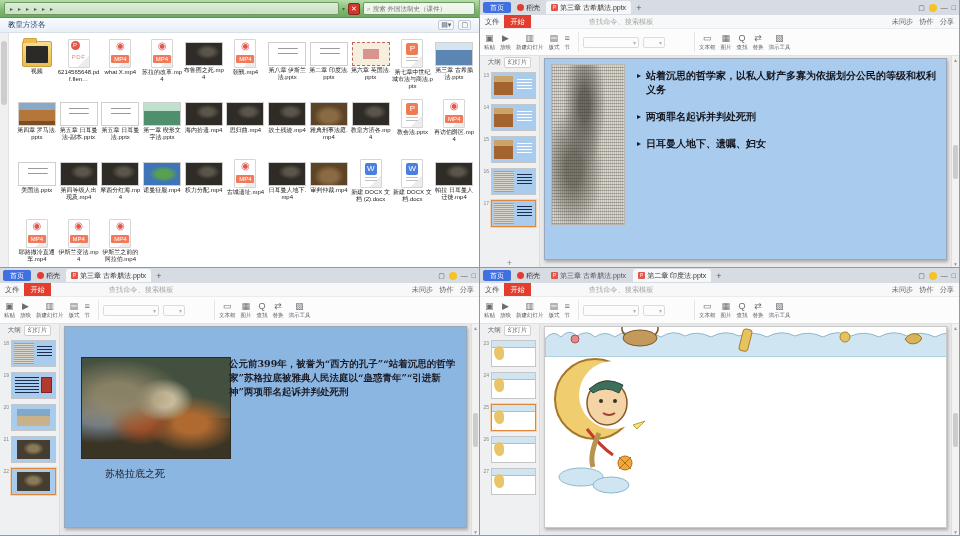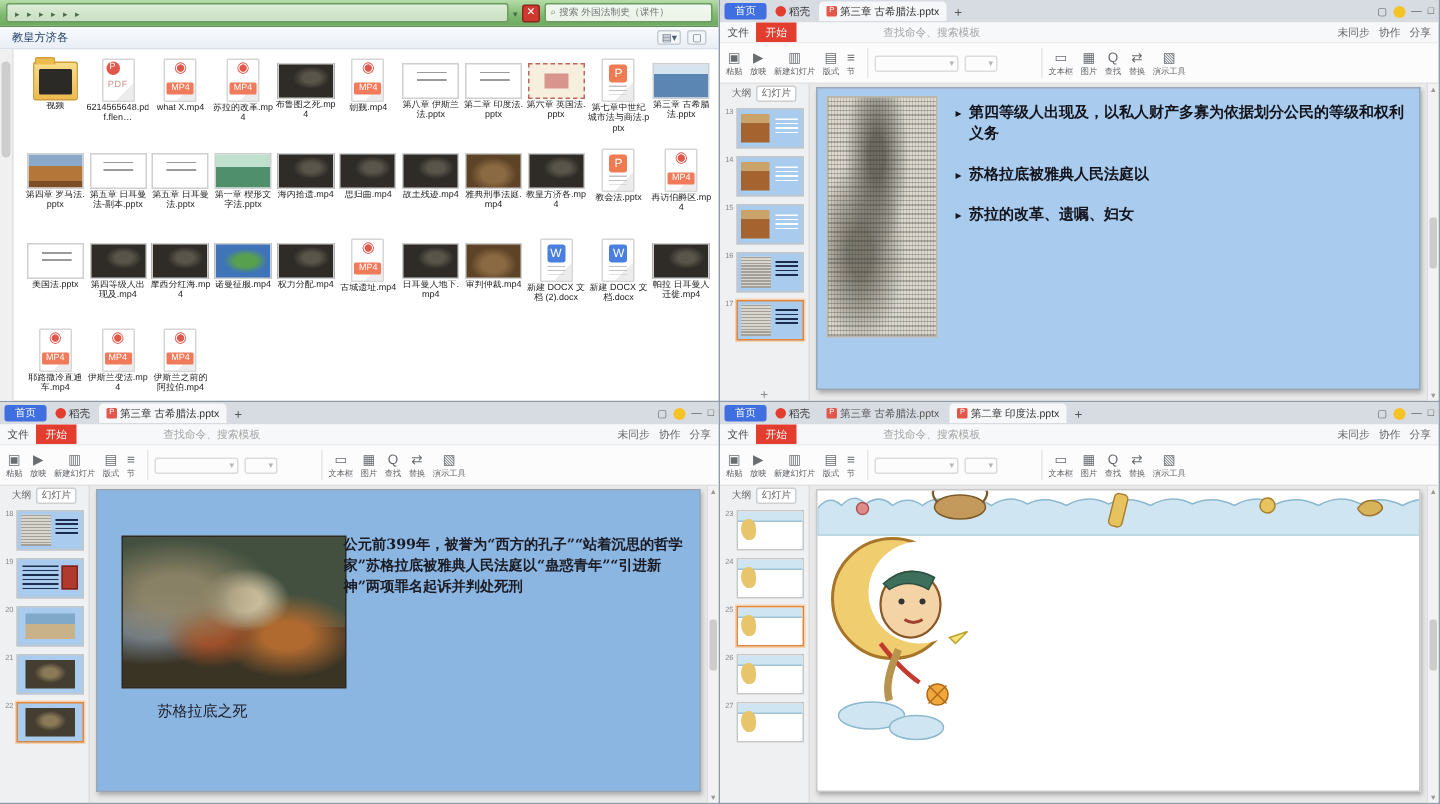--- a/index.html
+++ b/index.html
@@ -459,29 +459,29 @@
         <div class="addslide">+</div>
       </div>
       <div class="wslide">
         <div class="slide blue1">
           <div class="engraving"></div>
           <div class="trtext">
             <div>
 
             <div class="trbul">
                   <span class="bmark">▸</span>
-                  <span>第四等级人出现及，以私人财产多寡为依据划分公民的等级和权利义务</span>
+                  <span>站着沉思的哲学家，以私人财产多寡为依据划分公民的等级和权利义务</span>
                 </div>
                 <div class="trbul">
                   <span class="bmark">▸</span>
-                  <span>苏格拉底被雅典人民法庭以</span>
+                  <span>两项罪名起诉并判处死刑</span>
                 </div>
                 <div class="trbul">
                   <span class="bmark">▸</span>
-                  <span>苏拉的改革、遗嘱、妇女</span>
+                  <span>日耳曼人地下、遗嘱、妇女</span>
                 </div>
               </div>
           </div>
         </div>
         <div class="vscroll">
             <span>▲</span>
             <span class="vthumb"></span>
             <span>▼</span>
           </div>
       </div>

